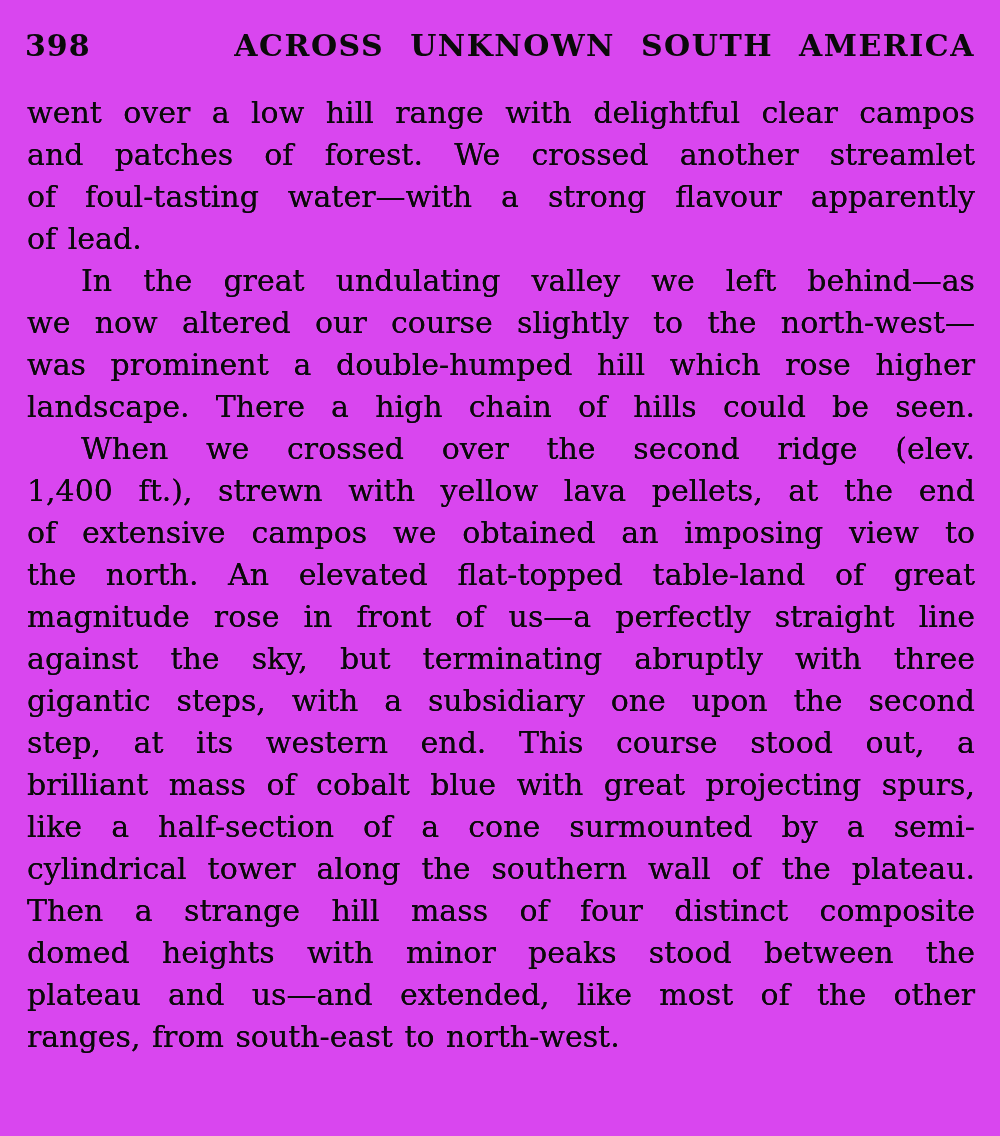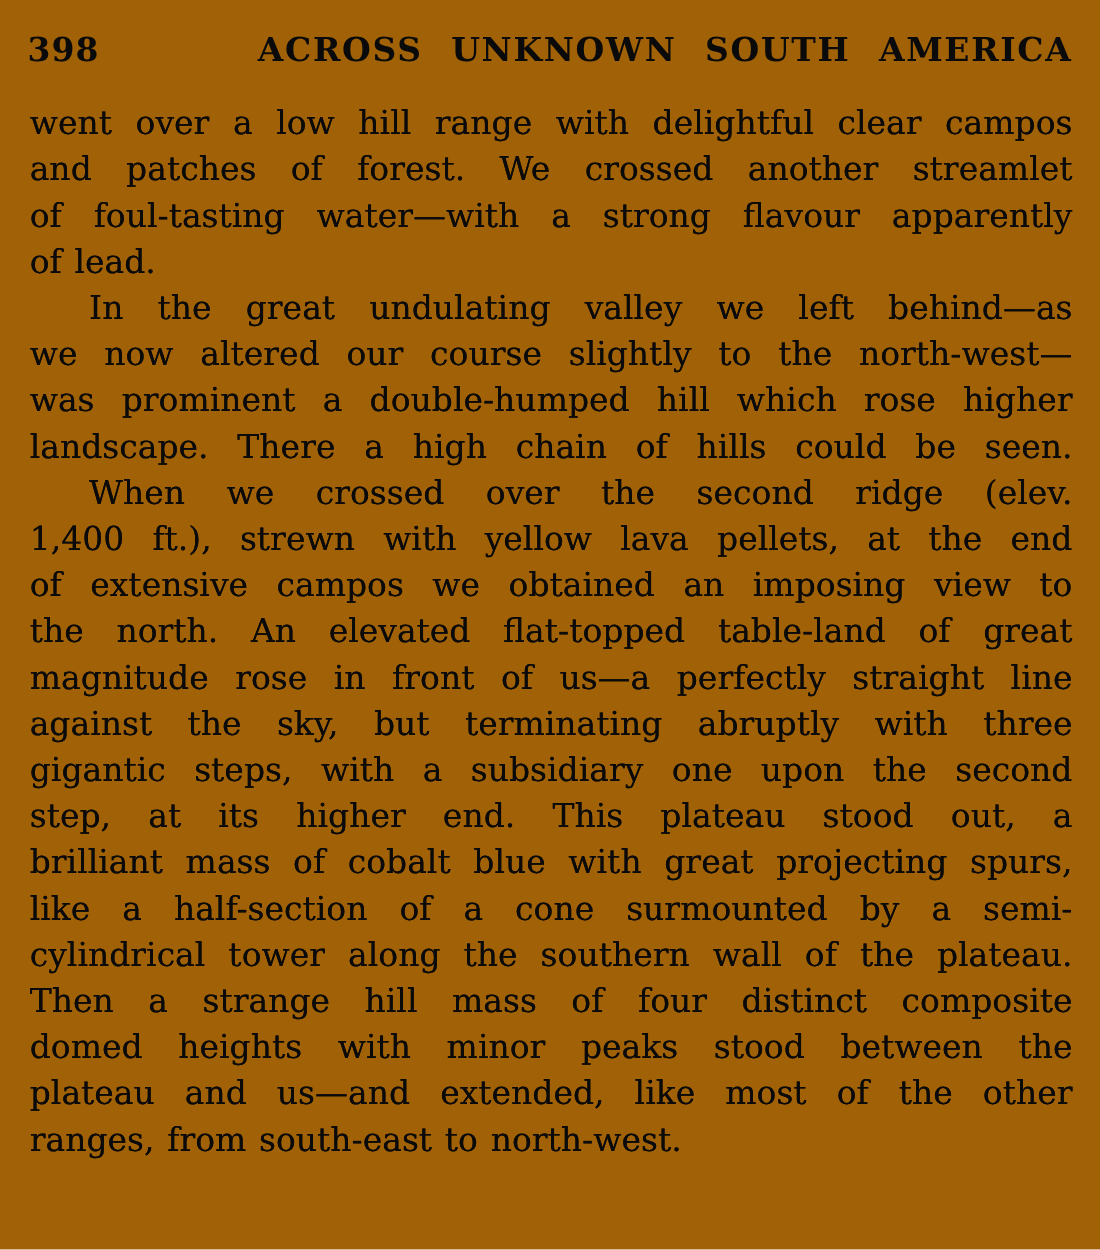--- a/index.html
+++ b/index.html
@@ -4,21 +4,21 @@
 <style>
   html, body {
     margin: 0;
     padding: 0;
     background: #ffffff;
   }
   .page {
     position: relative;
     width: 1000px;
     height: 1136px;
-    background: #a16207;
+    background: #d946ef;
     color: #0a0a0a;
     font-family: "DejaVu Serif", serif;
     overflow: hidden;
     box-sizing: border-box;
   }
   .header {
     position: absolute;
     top: 26px;
     left: 25px;
     right: 25px;
@@ -91,21 +91,21 @@
     <div class="line j">was prominent a double-humped hill which rose higher</div>
     <div class="line j">landscape.  There a high chain of hills could be seen.</div>
 
     <div class="line j indent">When we crossed over the second ridge (elev.</div>
     <div class="line j">1,400 ft.), strewn with yellow lava pellets, at the end</div>
     <div class="line j">of extensive campos we obtained an imposing view to</div>
     <div class="line j">the north.  An elevated flat-topped table-land of great</div>
     <div class="line j">magnitude rose in front of us—a perfectly straight line</div>
     <div class="line j">against the sky, but terminating abruptly with three</div>
     <div class="line j">gigantic steps, with a subsidiary one upon the second</div>
-    <div class="line j">step, at its higher end.  This plateau stood out, a</div>
+    <div class="line j">step, at its western end.  This course stood out, a</div>
     <div class="line j">brilliant mass of cobalt blue with great projecting spurs,</div>
     <div class="line j">like a half-section of a cone surmounted by a semi-</div>
     <div class="line j">cylindrical tower along the southern wall of the plateau.</div>
     <div class="line j">Then a strange hill mass of four distinct composite</div>
     <div class="line j">domed heights with minor peaks stood between the</div>
     <div class="line j">plateau and us—and extended, like most of the other</div>
     <div class="line end">ranges, from south-east to north-west.</div>
   </div>
 
 </div>

